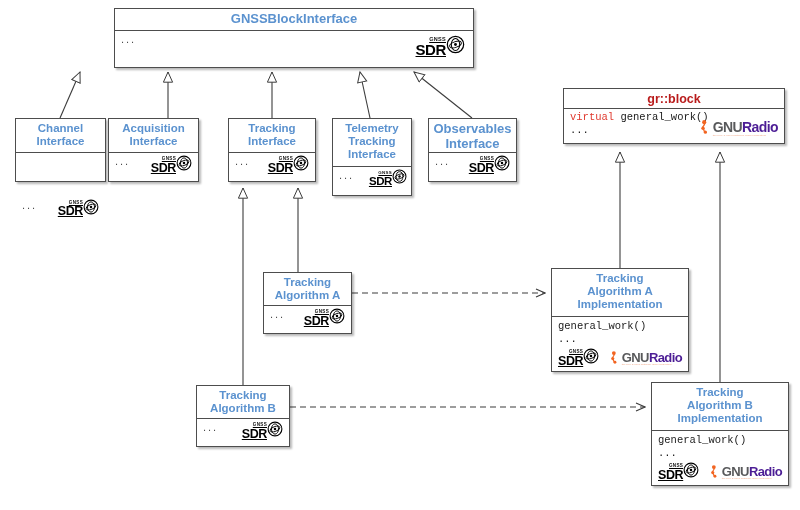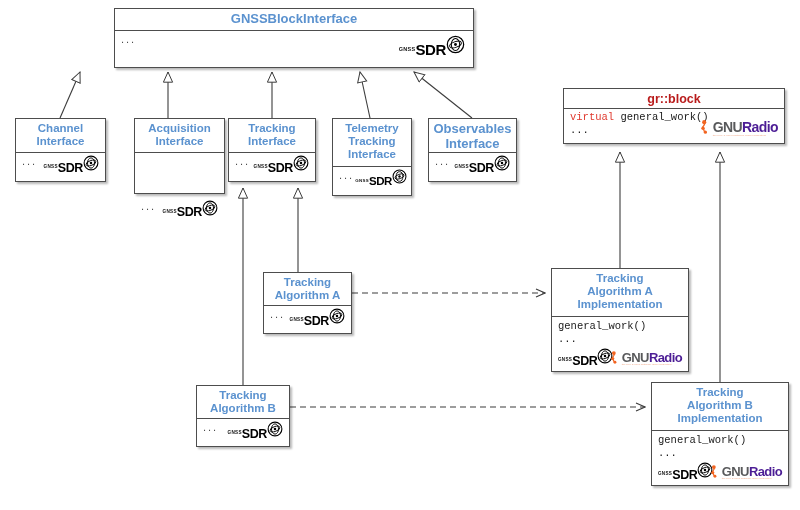--- a/index.html
+++ b/index.html
@@ -77,23 +77,24 @@
     align-items: center;
   }
   .gnss-logo {
     display: inline-flex;
     align-items: flex-end;
     line-height: 1;
     color: #000;
   }
   .gnss-stack {
     display: flex;
-    flex-direction: row;
-    align-items: center;
+    flex-direction: column;
+    align-items: flex-end;
     line-height: 1;
+    text-decoration: underline;
   }
   .gnss-small {
     font-family: "Liberation Sans", sans-serif;
     font-weight: bold;
     letter-spacing: 0.3px;
     color: #111;
   }
   .gnss-big {
     font-family: "Liberation Sans", sans-serif;
     font-weight: bold;
@@ -180,21 +181,21 @@
             <circle cx="10" cy="10" r="8.6" fill="none" stroke="#000" stroke-width="1.3"></circle>
             <ellipse cx="10" cy="10" rx="4.4" ry="6.4" fill="none" stroke="#000" stroke-width="1.1"></ellipse>
             <ellipse cx="10" cy="10" rx="6.4" ry="3" fill="none" stroke="#000" stroke-width="1" transform="rotate(-20 10 10)"></ellipse>
             <circle cx="10" cy="10" r="1.5" fill="#000"></circle>
           </svg>
         </span>
       </div>
     </div>
   </div>
 
-  <div class="uml-box" style="left:15px; top:118px; width:91px; height:64px;">
+  <div class="uml-box" style="left:15px; top:118px; width:91px; height:64px;gap:44px;">
     <div class="uml-title" style="font-size:11.5px; height:34px;">
       <div>Channel</div>
       <div>Interface</div>
     </div>
     <div class="uml-body">
       <div class="ellipsis">...</div>
       <div class="logo-row gnss-logo" style="right:6px; top:2px;">
         <span class="gnss-stack">
           <span class="gnss-small" style="font-size:4.6px;">GNSS</span>
           <span class="gnss-big" style="font-size:12.5px;">SDR</span>
@@ -204,21 +205,21 @@
             <circle cx="10" cy="10" r="8.6" fill="none" stroke="#000" stroke-width="1.4"></circle>
             <ellipse cx="10" cy="10" rx="4.4" ry="6.4" fill="none" stroke="#000" stroke-width="1.2"></ellipse>
             <ellipse cx="10" cy="10" rx="6.4" ry="3" fill="none" stroke="#000" stroke-width="1.1" transform="rotate(-20 10 10)"></ellipse>
             <circle cx="10" cy="10" r="1.6" fill="#000"></circle>
           </svg>
         </span>
       </div>
     </div>
   </div>
 
-  <div class="uml-box" style="left:134px; top:118px; width:91px; height:76px;gap:45px;">
+  <div class="uml-box" style="left:108px; top:118px; width:91px; height:64px;">
     <div class="uml-title" style="font-size:11.5px; height:34px;">
       <div>Acquisition</div>
       <div>Interface</div>
     </div>
     <div class="uml-body">
       <div class="ellipsis">...</div>
       <div class="logo-row gnss-logo" style="right:6px; top:2px;">
         <span class="gnss-stack">
           <span class="gnss-small" style="font-size:4.6px;">GNSS</span>
           <span class="gnss-big" style="font-size:12.5px;">SDR</span>

